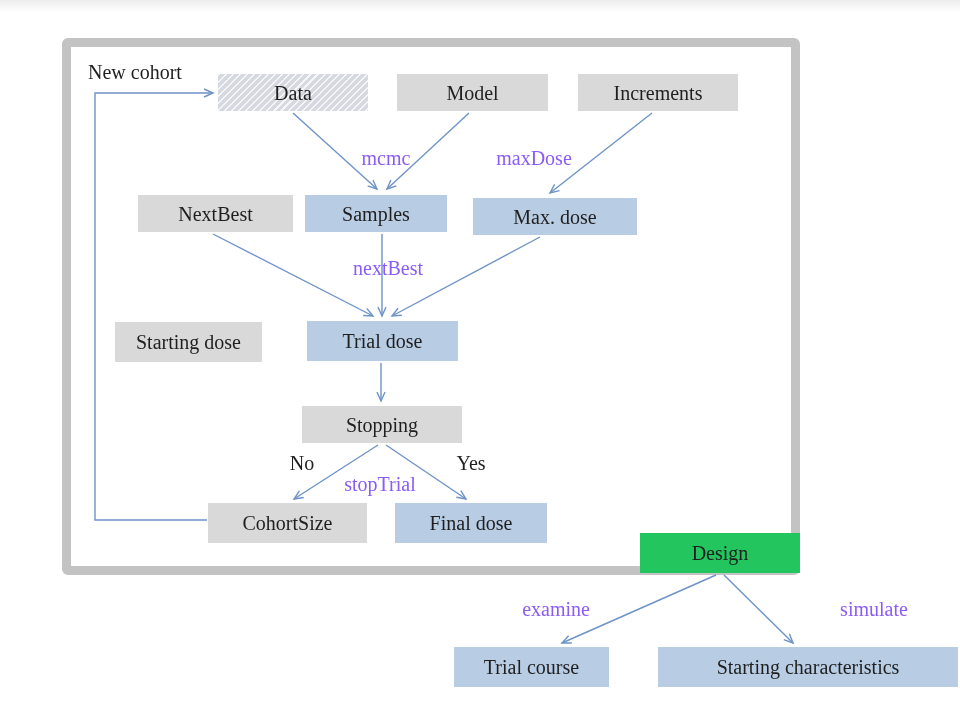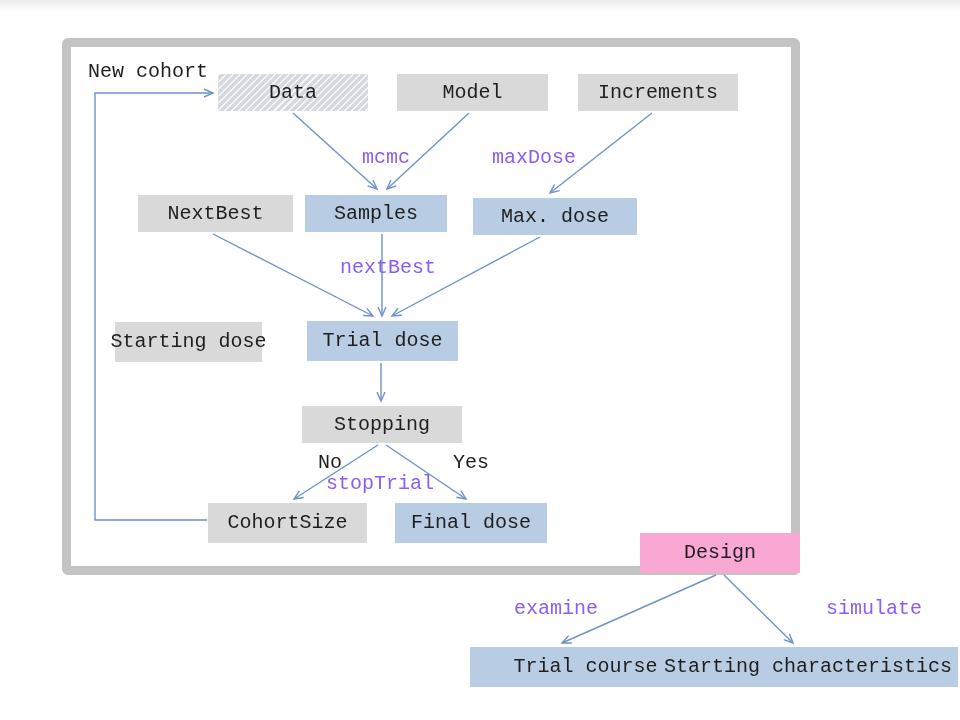--- a/index.html
+++ b/index.html
@@ -1,38 +1,38 @@
 <!DOCTYPE html>
 <html><head>
 <meta charset="utf-8">
 <style>
   html,body{margin:0;padding:0;background:#ffffff;}
   .stage{
     position:relative;width:960px;height:720px;overflow:hidden;
     background:#ffffff;
-    font-family:Liberation Mono, monospace;
+    font-family:Liberation Serif, serif;
     color:#1f1f1f;
   }
   .top-fade{
     position:absolute;left:0;top:0;width:960px;height:12px;
     background:linear-gradient(#ececec,#ffffff);
   }
   .frame{
     position:absolute;left:62px;top:38px;width:720px;height:519px;
     border:9px solid #c3c3c3;border-radius:6px;
     background:transparent;
   }
   .arrows{position:absolute;left:0;top:0;width:960px;height:720px;pointer-events:none;}
   .node{
     position:absolute;display:flex;align-items:center;justify-content:center;
     font-size:20px;line-height:1;color:#1f1f1f;white-space:nowrap;
   }
   .node.gray{background:#d9d9d9;}
   .node.blue{background:#b8cce4;}
-  .node.dark{background:#f9a8d4;}
+  .node.dark{background:#22c55e;}
   .node.hatched{
     background-color:#d9dce1;
     background-image:repeating-linear-gradient(
       135deg,
       rgba(255,255,255,0.75) 0px,
       rgba(255,255,255,0.75) 1.5px,
       rgba(205,211,220,0.25) 1.5px,
       rgba(205,211,220,0.25) 5px);
   }
   .edge-label{
@@ -106,31 +106,31 @@
   <div class="node blue" style="left:307px;top:321px;width:151px;height:40px;">Trial dose</div>
 
   <div class="node gray" style="left:302px;top:406px;width:160px;height:37px;">Stopping</div>
 
   <div class="node gray" style="left:208px;top:503px;width:159px;height:40px;">CohortSize</div>
 
   <div class="node blue" style="left:395px;top:503px;width:152px;height:40px;">Final dose</div>
 
   <div class="node dark" style="left:640px;top:533px;width:160px;height:40px;z-index:3;">Design</div>
 
-  <div class="node blue" style="left:470px;top:647px;width:155px;height:40px;padding-left:38px;">Trial course</div>
+  <div class="node blue" style="left:454px;top:647px;width:155px;height:40px;">Trial course</div>
 
   <div class="node blue" style="left:658px;top:647px;width:300px;height:40px;">Starting characteristics</div>
 
   <div class="edge-label" style="left:386px;top:148px;">mcmc</div>
 
   <div class="edge-label" style="left:534px;top:148px;">maxDose</div>
 
   <div class="edge-label" style="left:388px;top:258px;">nextBest</div>
 
-  <div class="edge-label dark-text" style="left:302px;top:453px;margin-left:28px;">No</div>
+  <div class="edge-label dark-text" style="left:302px;top:453px;">No</div>
 
   <div class="edge-label dark-text" style="left:471px;top:453px;">Yes</div>
 
   <div class="edge-label" style="left:380px;top:474px;">stopTrial</div>
 
   <div class="edge-label" style="left:556px;top:599px;">examine</div>
 
   <div class="edge-label" style="left:874px;top:599px;">simulate</div>
 
 </div>

